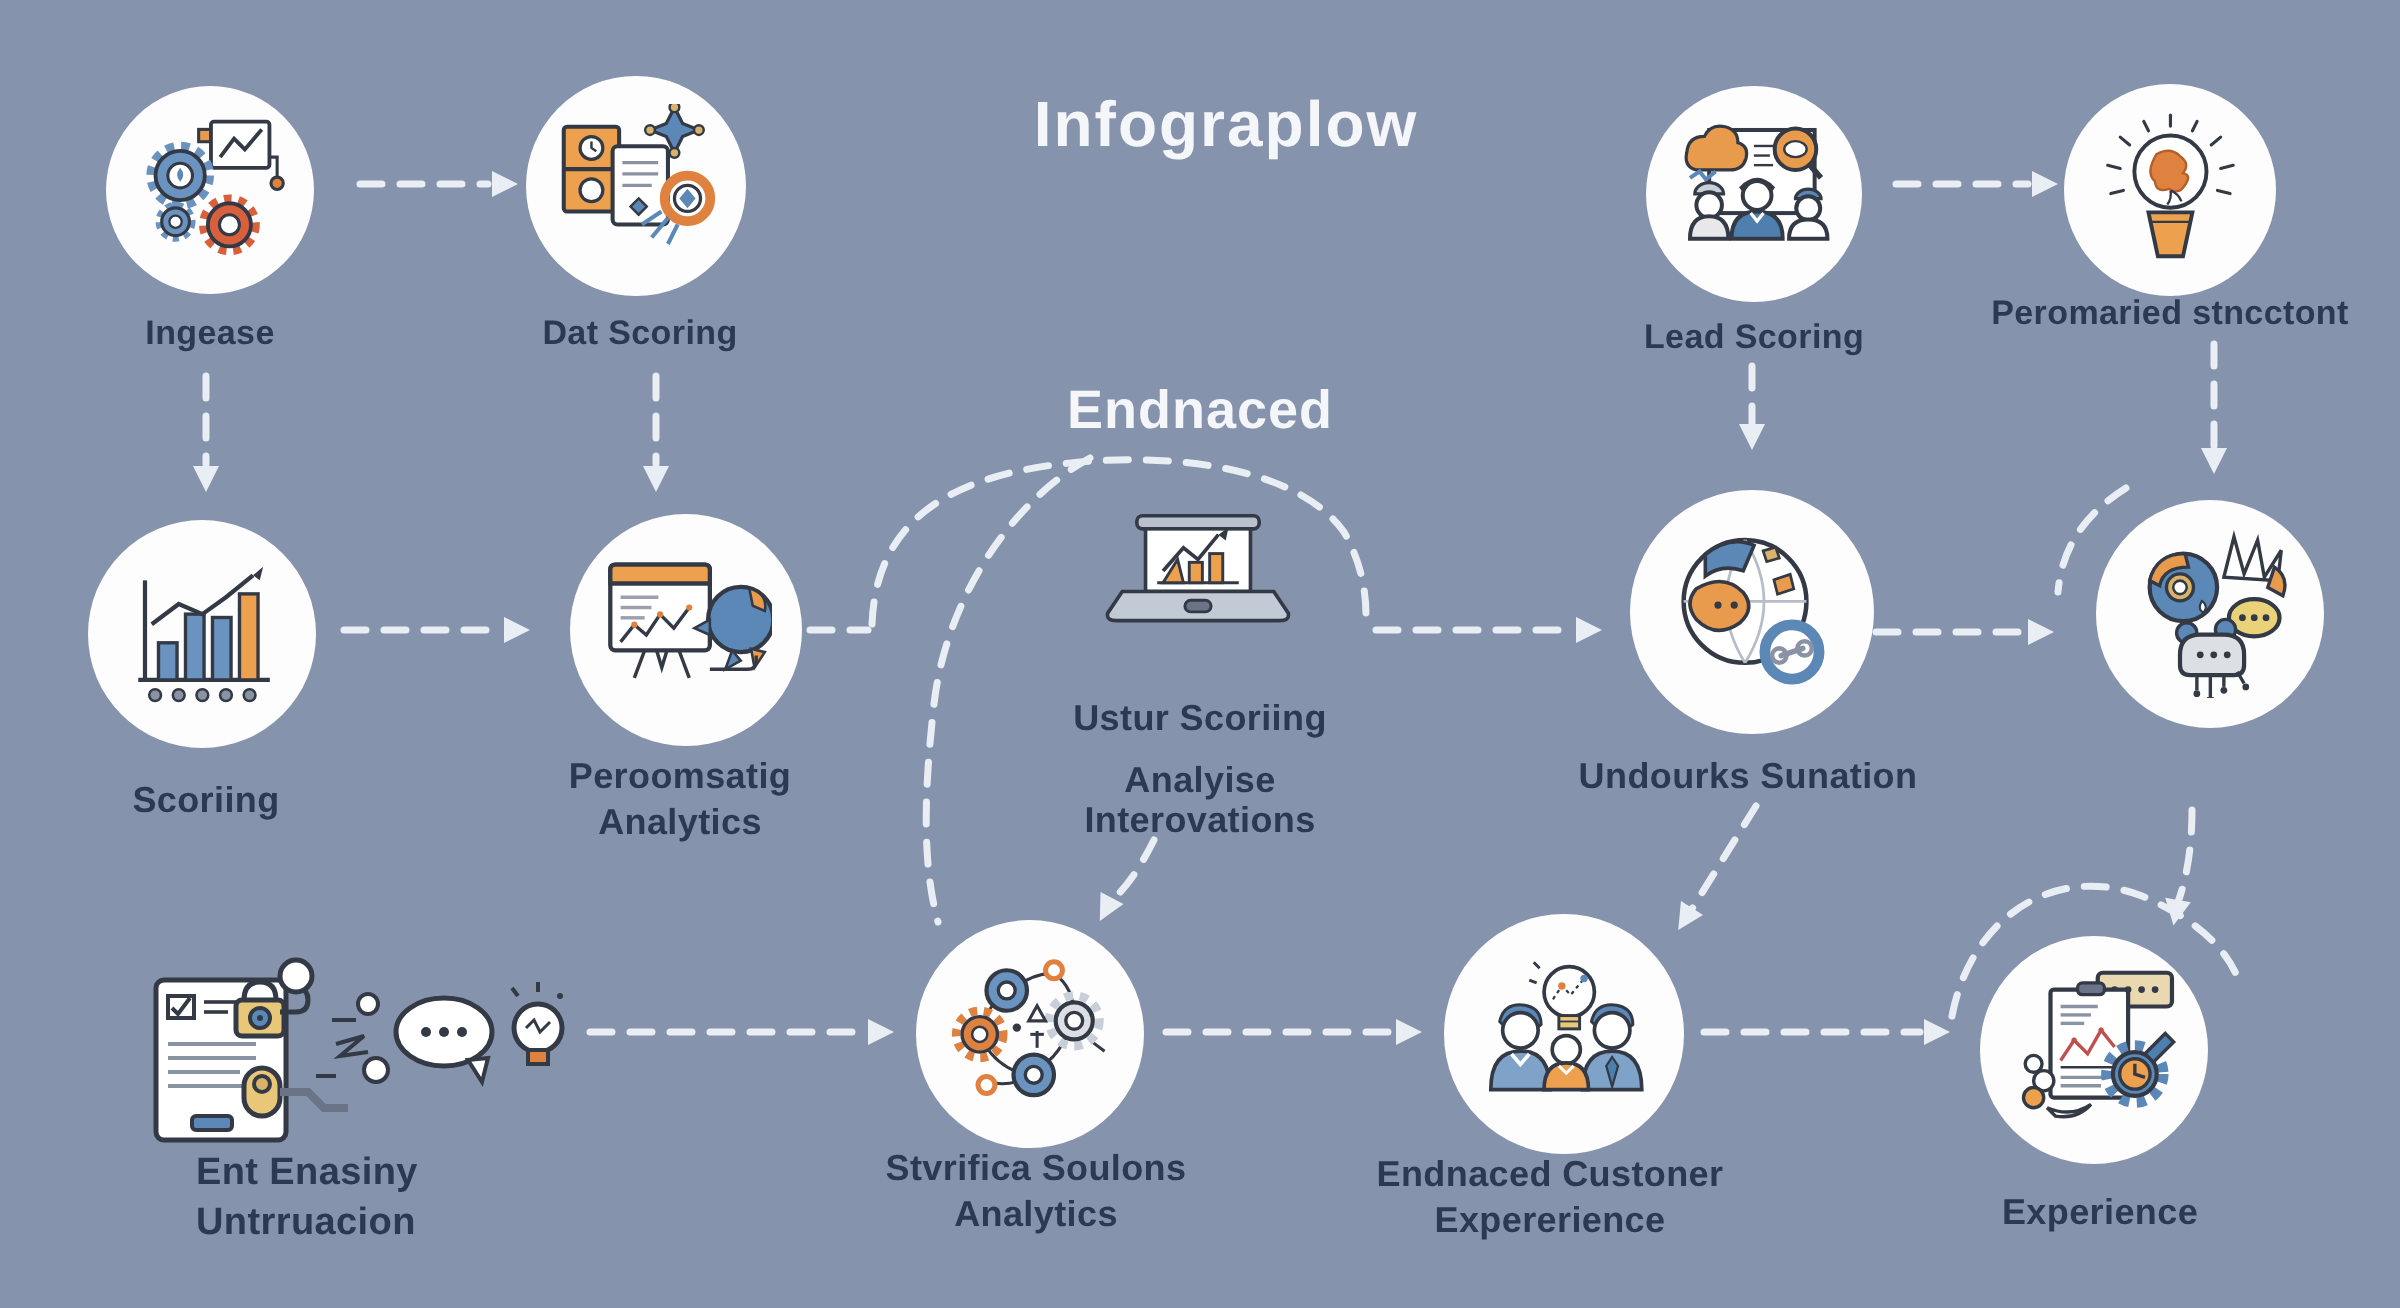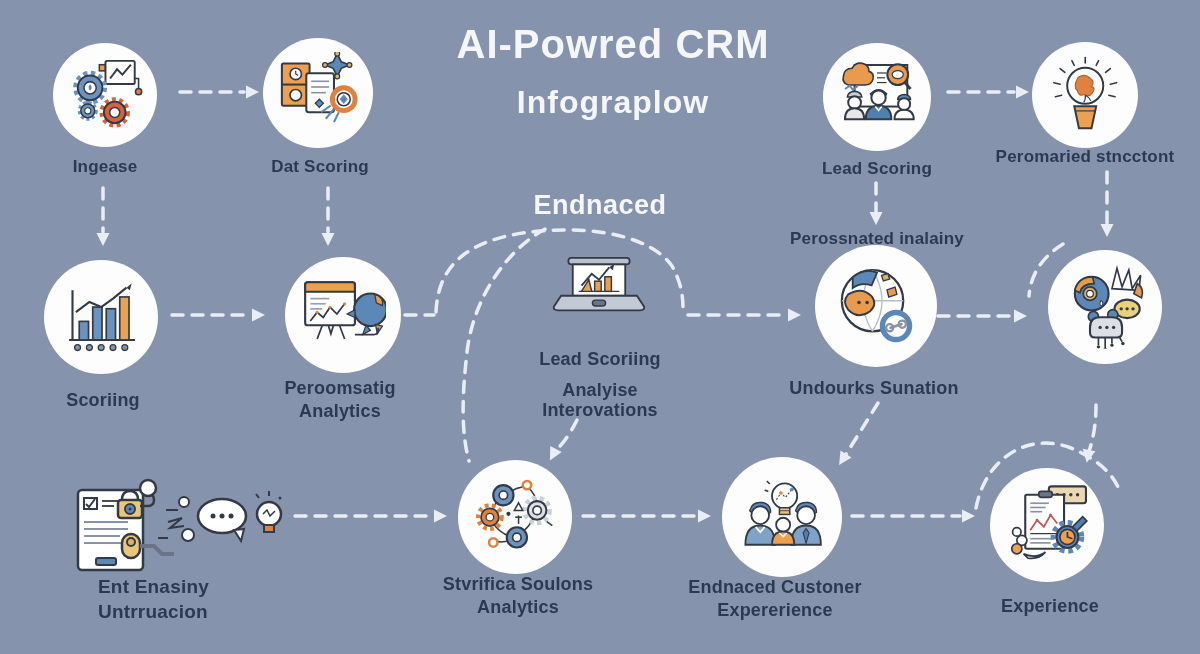--- a/index.html
+++ b/index.html
@@ -65,21 +65,20 @@
       <path d="M0 -6.5 L13 0 L0 6.5 Z" transform="translate(1014,316)"></path>
       <path d="M0 -6.5 L13 0 L0 6.5 Z" transform="translate(846,454) rotate(122)"></path>
       <path d="M0 -6.5 L13 0 L0 6.5 Z" transform="translate(1089,450) rotate(100)"></path>
       <path d="M0 -6.5 L13 0 L0 6.5 Z" transform="translate(434,516)"></path>
       <path d="M0 -6.5 L13 0 L0 6.5 Z" transform="translate(698,516)"></path>
       <path d="M0 -6.5 L13 0 L0 6.5 Z" transform="translate(962,516)"></path>
     </g>
   </svg>
 
   <div class="title">
-    <div class="t1">AI-Powred CRM</div>
     <div class="t2">Infograplow</div>
   </div>
   <div class="benefits">Endnaced</div>
 
   <div class="circle" style="left:53px;top:43px;width:104px;height:104px">
     <svg viewBox="0 0 100 100">
       <rect x="42" y="10" width="8" height="8" fill="#e89a4d" stroke="#333a45" stroke-width="2"></rect>
       <rect x="50" y="5" width="38" height="30" rx="2" fill="#fff" stroke="#333a45" stroke-width="2.5"></rect>
       <polyline points="56,28 65,16 72,23 83,10" fill="none" stroke="#333a45" stroke-width="2.5"></polyline>
       <path d="M88 28 h5 v13" fill="none" stroke="#333a45" stroke-width="2"></path>
@@ -226,26 +225,25 @@
     <line x1="42" y1="48" x2="98" y2="48" stroke="#333a45" stroke-width="2"></line>
     <path d="M46 48 L56 32 L60 48 z" fill="#eda14f" stroke="#333a45" stroke-width="2"></path>
     <rect x="64" y="34" width="9" height="14" fill="#eda14f" stroke="#333a45" stroke-width="2"></rect>
     <rect x="78" y="28" width="9" height="20" fill="#eda14f" stroke="#333a45" stroke-width="2"></rect>
     <polyline points="46,40 60,24 70,32 84,15" fill="none" stroke="#333a45" stroke-width="2.5"></polyline>
     <path d="M84 15 l7 -5 -2 9 z" fill="#333a45"></path>
     <path d="M18 54 L122 54 L132 69 Q133 74 126 74 L14 74 Q7 74 8 69 z" fill="#c2cad6" stroke="#333a45" stroke-width="2.5"></path>
     <rect x="61" y="60" width="18" height="8" rx="4" fill="#6a7486" stroke="#333a45" stroke-width="2"></rect>
   </svg>
   <div class="lblgroup">
-    <div class="lbl big" style="left:600px;top:347px">Lead Scoriing</div>
+    <div class="lbl big" style="left:600px;top:347px">Ustur Scoriing</div>
     <div class="lbl big" style="left:600px;top:378px">Analyise</div>
     <div class="lbl big" style="left:600px;top:398px">Interovations</div>
   </div>
 
-  <div class="lbl" style="left:877px;top:228px">Perossnated inalainy</div>
 
   <div class="circle" style="left:815px;top:245px;width:122px;height:122px">
     <svg viewBox="0 0 100 100">
       <circle cx="46" cy="44" r="34" fill="#fff" stroke="#333a45" stroke-width="2.5"></circle>
       <path d="M46 10 q-21 34 0 68 M46 10 q21 34 0 68 M12 44 h68" fill="none" stroke="#b6bdc9" stroke-width="1.5"></path>
       <path d="M24 18 q14 -11 27 -5 l-6 14 q-12 -4 -21 3 z" fill="#5c88b8" stroke="#333a45" stroke-width="2"></path>
       <path d="M19 37 q15 -9 26 2 q7 9 -2 17 q-13 9 -24 -2 q-7 -9 0 -17 z" fill="#e89a4d" stroke="#333a45" stroke-width="2"></path>
       <circle cx="31" cy="46" r="2" fill="#333a45"></circle>
         <circle cx="40" cy="46" r="2" fill="#333a45"></circle>
       <path d="M62 32 l9 -3 2 8 -9 3 z" fill="#e89a4d" stroke="#333a45" stroke-width="1.5"></path>

